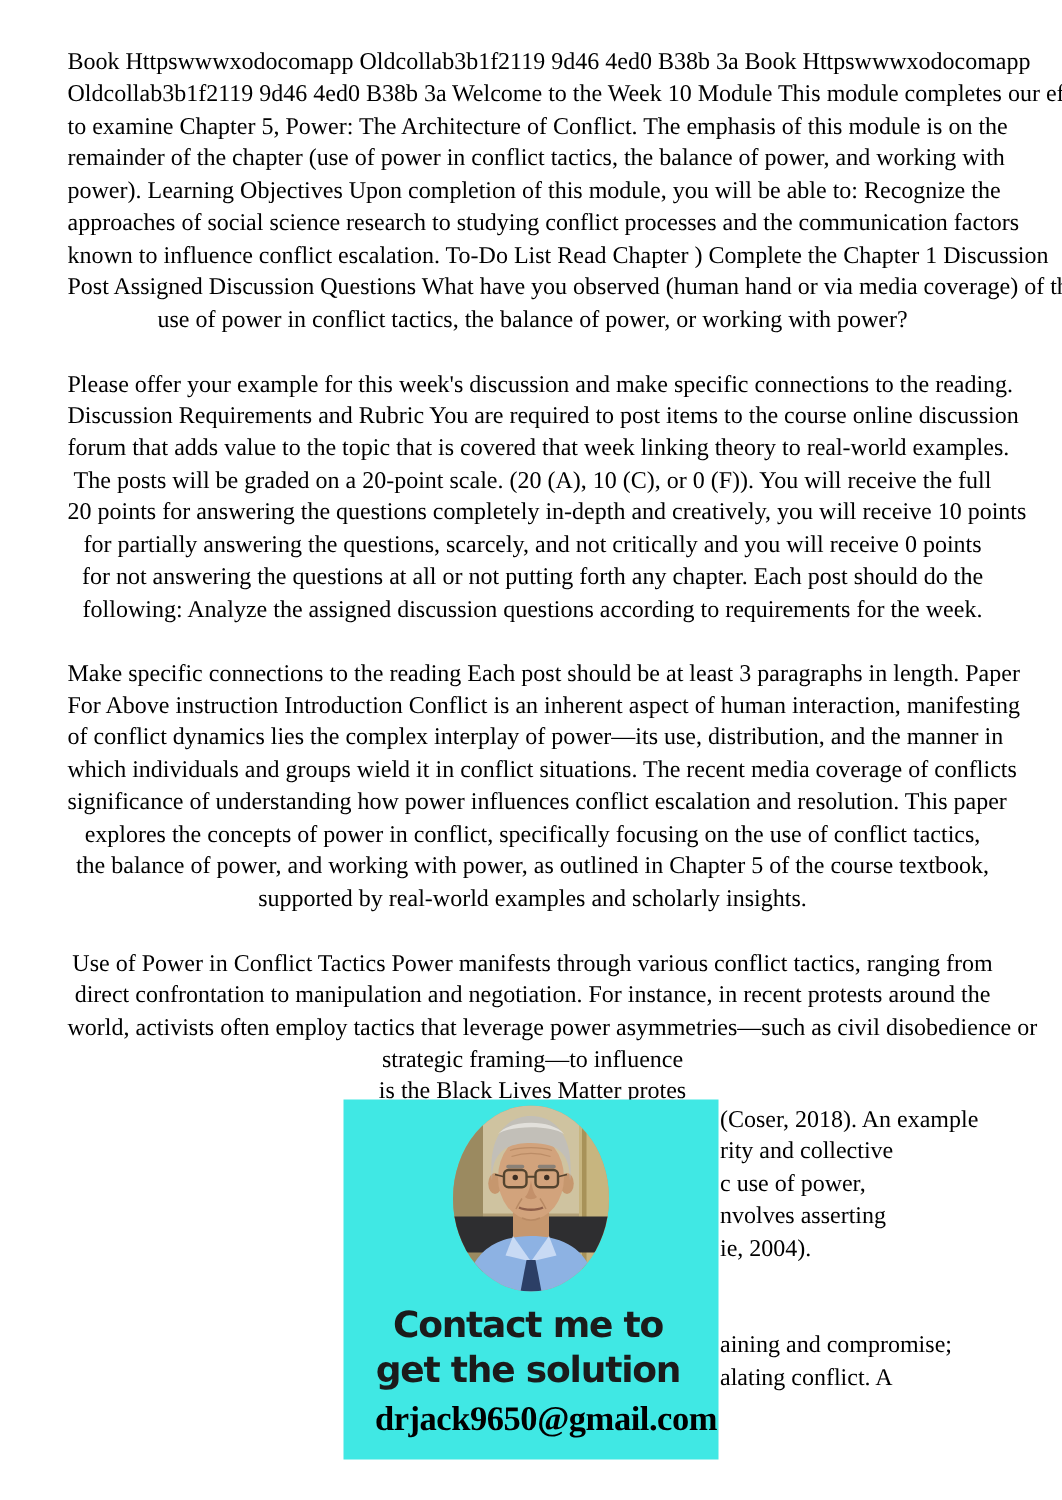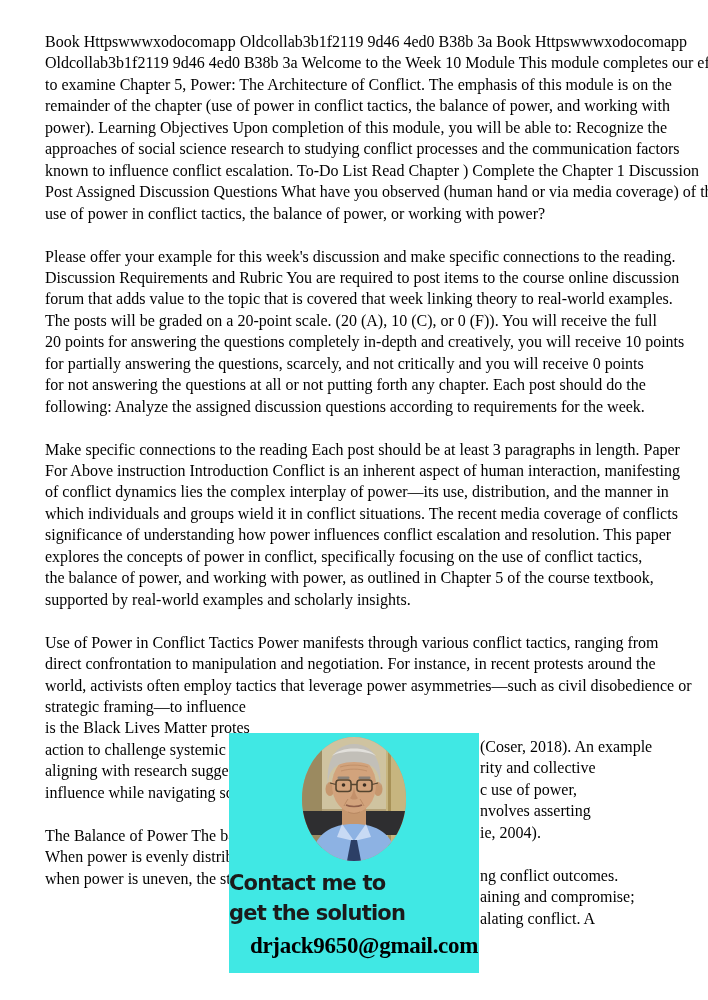--- a/index.html
+++ b/index.html
@@ -5,33 +5,33 @@
   html,body{margin:0;padding:0;}
   body{
     width:708px;height:1000px;position:relative;background:#ffffff;
     font-family:"Liberation Serif", serif;color:#000000;overflow:hidden;
   }
   .doc{
     position:absolute;left:45px;top:31px;width:620px;
     font-size:16px;line-height:21.45px;
   }
   .para{margin:0 0 21.45px 0;}
-  .line{white-space:nowrap;position:relative;}
+  .line{white-space:nowrap;position:relative;text-align:center;}
   .rfrag{position:absolute;left:435px;top:0;white-space:nowrap;margin-top:40px;}
   .card{
     position:absolute;left:229px;top:733px;width:250px;height:240px;
     z-index:5;
   }
   .portrait{
     position:absolute;left:73px;top:4px;width:104px;height:124px;
   }
   .headline{
-    position:absolute;top:135px;left:0;right:4px;text-align:left;
+    position:absolute;top:135px;left:0;right:4px;text-align:center;
     font-family:"DejaVu Sans", sans-serif;font-weight:700;
-    font-size:21px;line-height:30px;letter-spacing:-0.8px;
+    font-size:24px;line-height:30px;letter-spacing:-0.8px;
   }
   .email{
     position:absolute;top:200px;left:0;right:0;text-align:center;
     font-family:"Liberation Serif", serif;font-weight:700;
     font-size:23px;letter-spacing:-0.3px;padding-left:20px;
   }
 </style>
 </head>
 <body style="background: rgb(255, 255, 255); color: rgb(0, 0, 0);">
 
@@ -93,21 +93,20 @@
     </div>
     <div class="line">
       <span>influence while navigating socia</span>
       <span class="rfrag">ie, 2004).</span>
     </div>
   </div>
 
   <div class="para">
     <div class="line">
       <span>The Balance of Power The balan</span>
-      <span class="rfrag">ng conflict outcomes.</span>
     </div>
     <div class="line">
       <span>When power is evenly distribute</span>
       <span class="rfrag">aining and compromise;</span>
     </div>
     <div class="line">
       <span>when power is uneven, the stron</span>
       <span class="rfrag">alating conflict. A</span>
     </div>
   </div>

